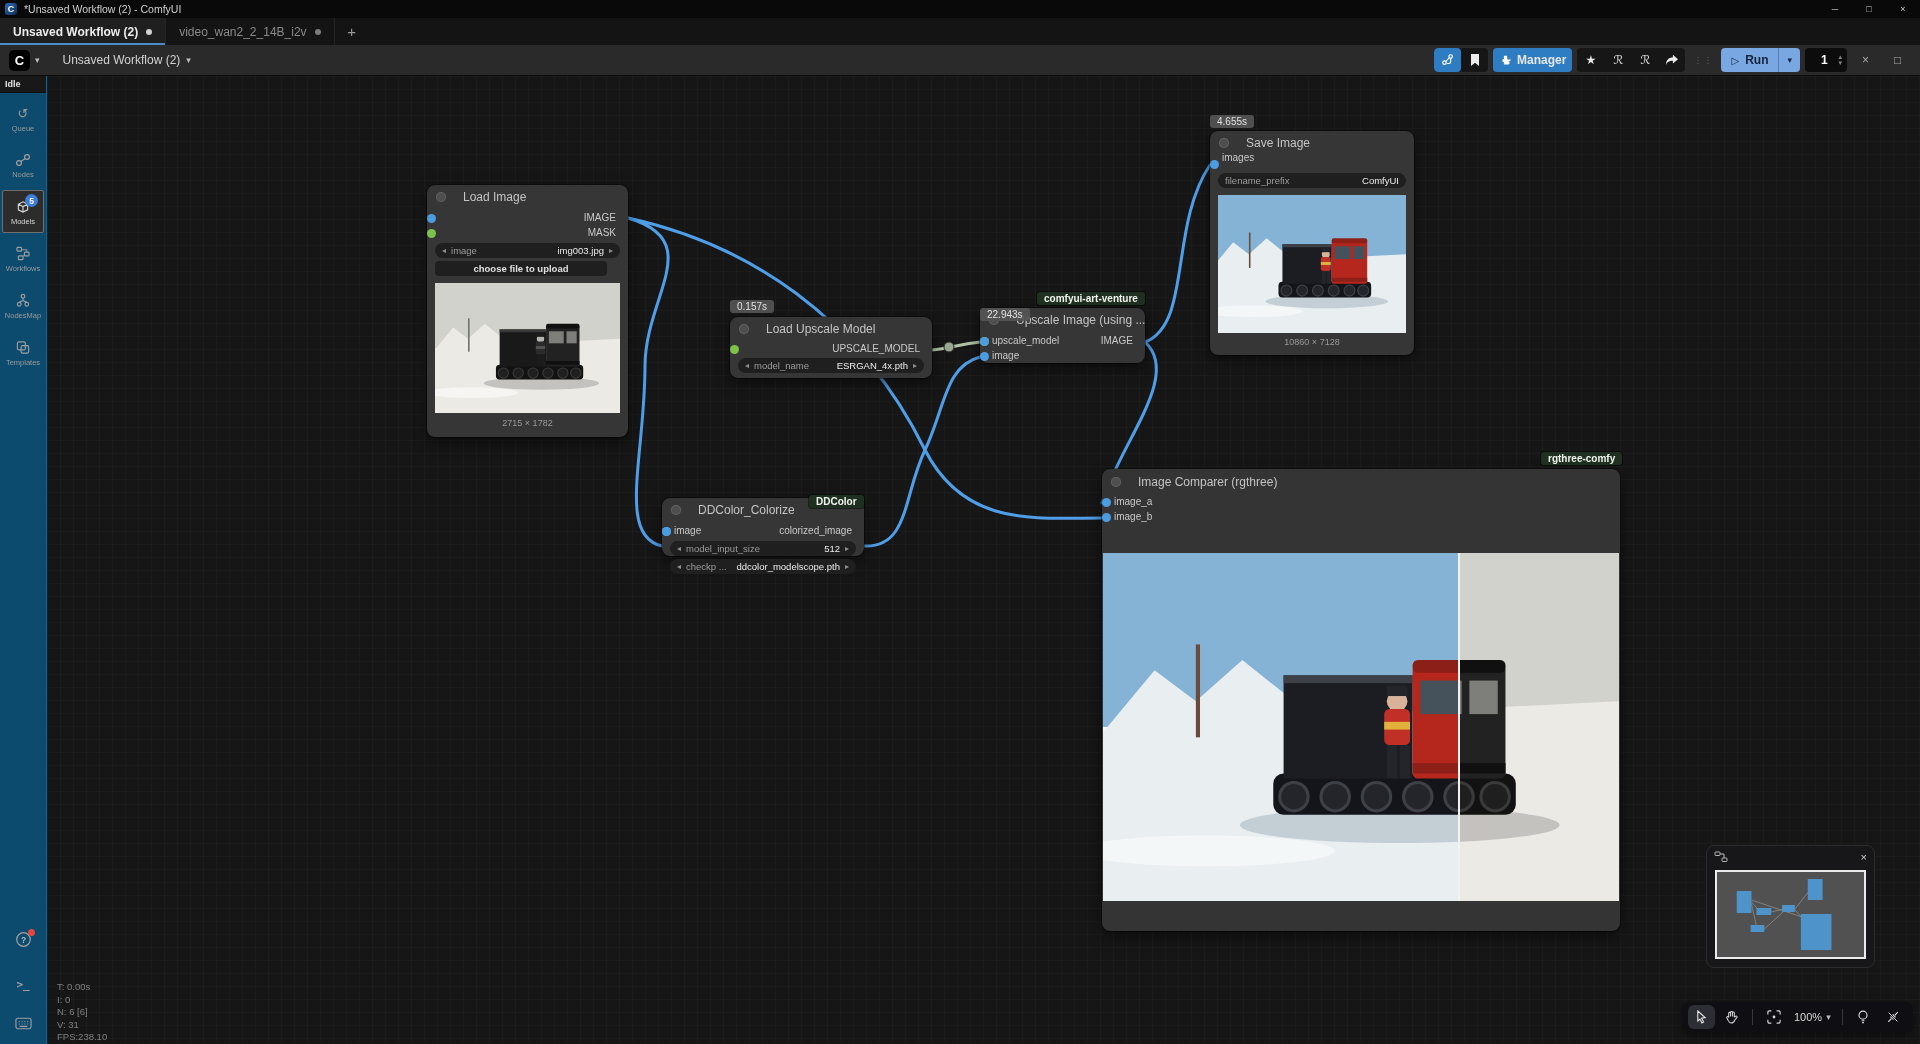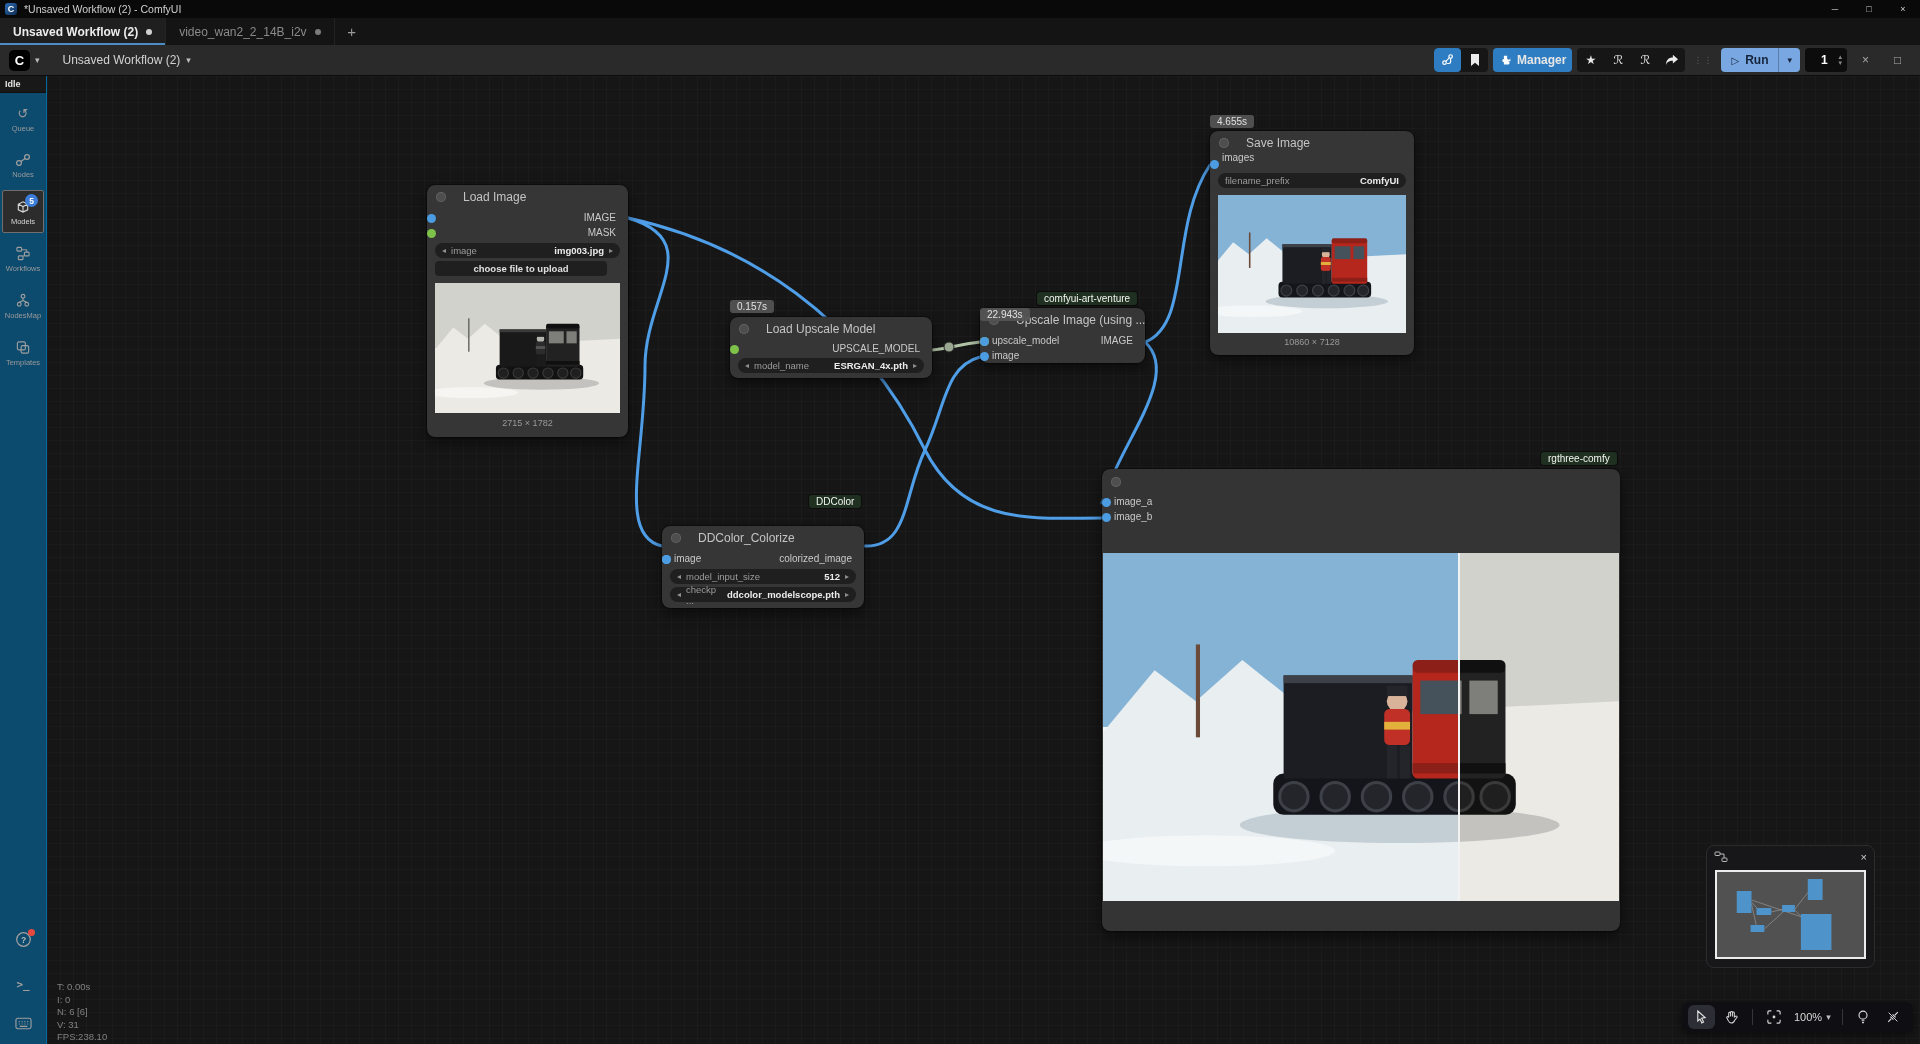--- a/index.html
+++ b/index.html
@@ -72,29 +72,29 @@
   .nheader{position:absolute;left:0;top:0;right:0;height:24px;font-size:12px;color:#c4c4c4;
     line-height:24px;padding-left:36px;white-space:nowrap;overflow:hidden}
   .ndot{position:absolute;left:9px;top:7px;width:10px;height:10px;border-radius:50%;
     background:#4e4e4e;box-shadow:inset 0 0 0 1px #606060}
   .slot-label{position:absolute;font-size:10px;color:#c9c9c9;white-space:nowrap}
   .sl-r{text-align:right}
   .dot{position:absolute;width:9px;height:9px;border-radius:50%;z-index:3}
   .dot.blue{background:#4c9ce2}.dot.green{background:#7ec24a}
   .widget{position:absolute;height:15px;background:#1f1f1f;border-radius:8px;display:flex;
     align-items:center;font-size:9.5px;color:#9c9c9c;padding:0 7px;gap:5px}
-  .wval{margin-left:auto;color:#ececec;font-weight:700}
+  .wval{margin-left:auto;color:#ececec;font-weight:400}
   .warr{color:#8f8f8f;font-size:8px;line-height:1}
   .nbutton{position:absolute;height:15px;background:#1f1f1f;border-radius:4px;display:flex;
     align-items:center;justify-content:center;font-size:9.5px;color:#e0e0e0;font-weight:700}
   .nimg{position:absolute;overflow:hidden;background:#202020}
   .ncaption{position:absolute;left:0;right:0;text-align:center;font-size:9px;color:#9a9a9a}
   .badge{position:absolute;font-size:10px;padding:1px 7px;border-radius:3px;white-space:nowrap;z-index:4}
   .badge.time{background:rgba(84,84,84,.93);color:#e0e0e0}
-  .badge.vendor{background:#1f3020;color:#f1f5ef;font-weight:400;box-shadow:0 0 0 1px rgba(0,0,0,.45)}
+  .badge.vendor{background:#1f3020;color:#f1f5ef;font-weight:700;box-shadow:0 0 0 1px rgba(0,0,0,.45)}
   .cmp-divider{position:absolute;top:0;bottom:0;width:2px;background:#f2f2f2;z-index:2}
 
   .stats{position:absolute;left:10px;top:905px;font-size:9.5px;color:#818181;line-height:12.5px;z-index:2}
 
   
   .minimap{position:absolute;left:1659px;top:769px;width:169px;height:123px;background:#17171a;
     border-radius:8px;border:1px solid #2c2c2c;z-index:6}
   .mm-head{height:22px;display:flex;align-items:center;padding:0 7px;color:#b8b8b8}
   .mm-close{margin-left:auto;font-size:11px;color:#cfcfcf}
   .mm-map{position:absolute;left:8px;top:24px;right:8px;bottom:8px;background:#515151;border:2px solid #ececec}
@@ -355,21 +355,21 @@
       <span class="ndot"></span>
       <span class="dot green in" style="top:29px"></span>
       <span class="slot-label" style="left:12px;top:27px">upscale_model</span>
       <span class="slot-label sl-r" style="right:12px;top:27px">IMAGE</span>
       <span class="dot blue out" style="top:29px"></span>
       <span class="dot blue in" style="top:44px"></span>
       <span class="slot-label" style="left:12px;top:42px">image</span>
     </div>
 
     <div class="badge vendor" style="left:762px;top:419px">DDColor</div>
-    <div class="node" style="left:615px;top:450px;width:202px;height:82px">
+    <div class="node" style="left:615px;top:422px;width:202px;height:58px">
       <div class="nheader">DDColor_Colorize</div>
       <span class="ndot"></span>
       <span class="dot blue in" style="top:29px"></span>
       <span class="slot-label" style="left:12px;top:27px">image</span>
       <span class="slot-label sl-r" style="right:12px;top:27px">colorized_image</span>
       <span class="dot blue out" style="top:29px"></span>
       <div class="widget" style="left:8px;top:43px;width:186px">
         <span class="warr">◂</span>
         <span>model_input_size</span>
         <span class="wval">512</span>
@@ -419,20 +419,21 @@
   <rect x="109" y="68" width="10" height="3" fill="#e2b13c"></rect>
   <rect x="110" y="77" width="4" height="13" fill="#23252b"></rect>
   <rect x="115" y="77" width="4" height="13" fill="#23252b"></rect>
   <ellipse cx="40" cy="118" rx="50" ry="6" fill="rgba(255,255,255,.5)"></ellipse>
   </svg></div>
       <div class="ncaption" style="top:206px">10860 × 7128</div>
     </div>
 
     <div class="badge vendor" style="left:1494px;top:376px">rgthree-comfy</div>
     <div class="node" style="left:1055px;top:393px;width:518px;height:462px;background:#343434">
+      <div class="nheader" style="height:26px;line-height:26px">Image Comparer (rgthree)</div>
       <span class="ndot" style="top:8px"></span>
       <span class="dot blue in" style="top:29px"></span>
       <span class="slot-label" style="left:12px;top:27px">image_a</span>
       <span class="dot blue in" style="top:44px"></span>
       <span class="slot-label" style="left:12px;top:42px">image_b</span>
       <div class="nimg" style="left:1px;top:84px;width:516px;height:348px">
         <div style="position:absolute;inset:0"><svg viewBox="0 0 200 140" width="100%" height="100%" preserveAspectRatio="xMidYMid slice">
   <rect width="200" height="140" fill="#85b3d6"></rect>
   <rect y="70" width="200" height="70" fill="#f3f6f7"></rect>
   <path d="M0,72 L20,48 L36,60 L54,44 L74,60 L96,52 L120,64 L200,60 L200,140 L0,140 Z" fill="#e9eef1"></path>

